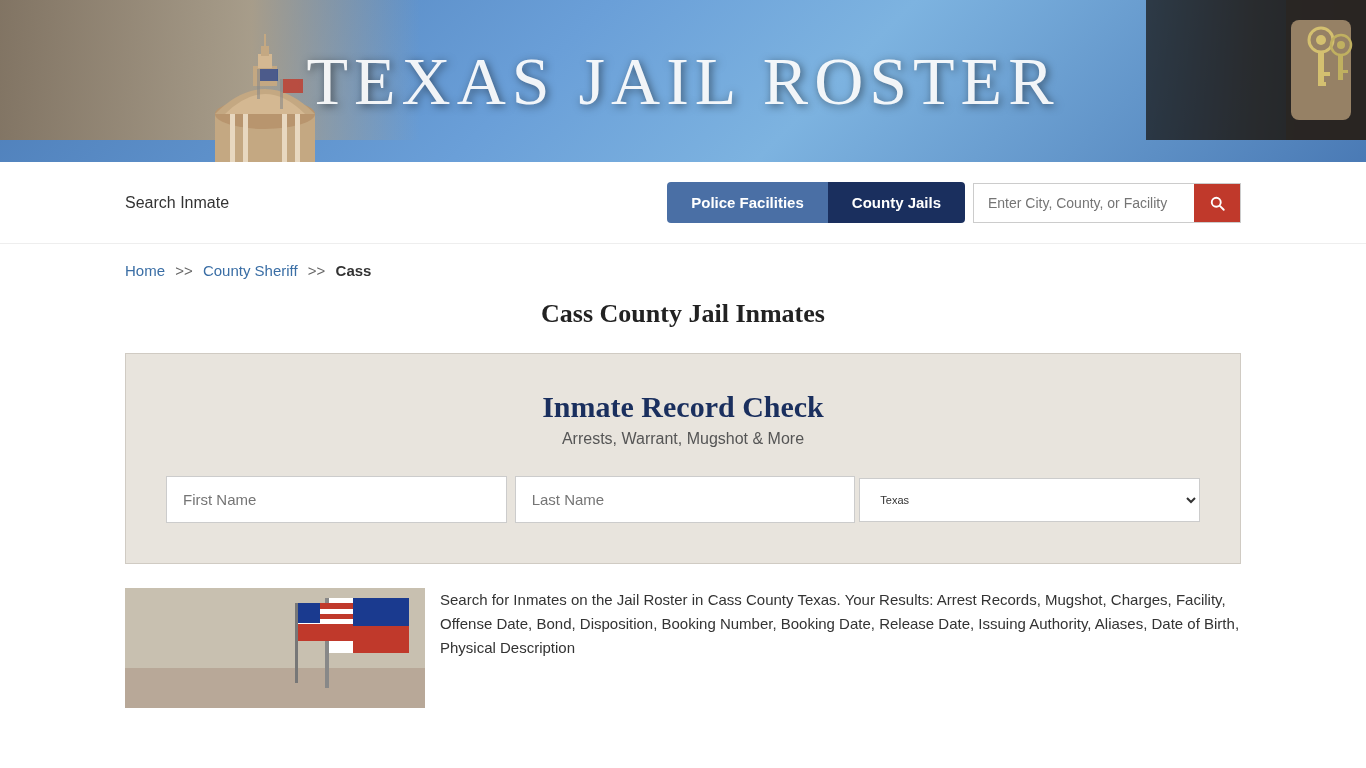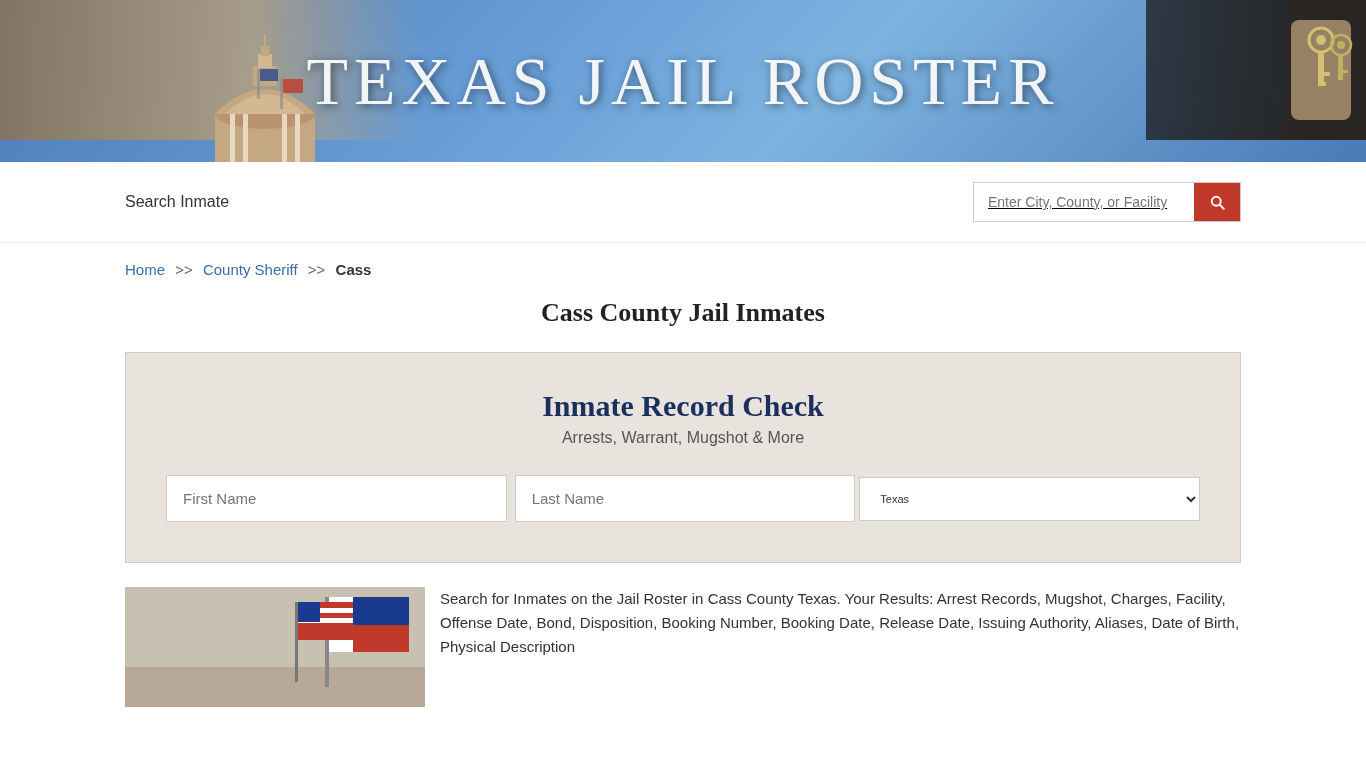--- a/index.html
+++ b/index.html
@@ -79,21 +79,20 @@
       border-radius: 4px 0 0 4px;
     }
     .nav-btn-county {
       background: #1a2f5e;
       border-radius: 0 4px 4px 0;
     }
     .search-facility-wrapper {
       display: flex;
       align-items: center;
       border: 1px solid #ccc;
-      text-decoration: underline;
     }
     .search-facility-input {
       padding: 10px 14px;
       font-size: 14px;
       color: #999;
       border: none;
       outline: none;
       width: 220px;
       font-family: Arial, sans-serif;
     }
@@ -283,20 +282,24 @@
 
     <circle cx="195" cy="45" r="10" fill="none" stroke="#c0b060" stroke-width="2.5"></circle>
     <circle cx="195" cy="45" r="4" fill="#c0b060"></circle>
     <rect x="192" y="55" width="5" height="25" fill="#c0b060"></rect>
     <rect x="192" y="70" width="10" height="3" fill="#c0b060"></rect>
   </svg>
 </div>
 
 <div class="navbar">
   <span class="navbar-label">Search Inmate</span>
+  <div class="nav-buttons">
+    <button class="nav-btn nav-btn-police">Police Facilities</button>
+    <button class="nav-btn nav-btn-county">County Jails</button>
+  </div>
   <div class="search-facility-wrapper">
     <input class="search-facility-input" type="text" placeholder="Enter City, County, or Facility" style="">
     <button class="search-facility-btn">
       <svg width="18" height="18" viewBox="0 0 24 24">
           <path d="M21 21l-5.2-5.2M17 11A6 6 0 1 1 5 11a6 6 0 0 1 12 0z" stroke="white" stroke-width="2.5" fill="none" stroke-linecap="round"></path>
         </svg>
     </button>
   </div>
 </div>
 

